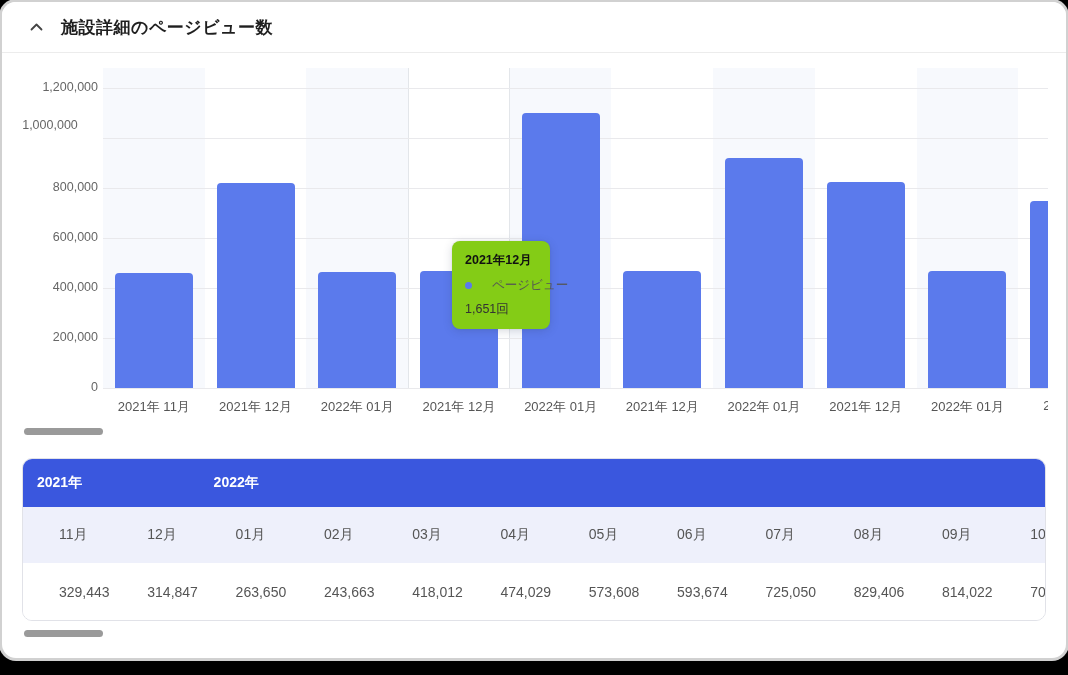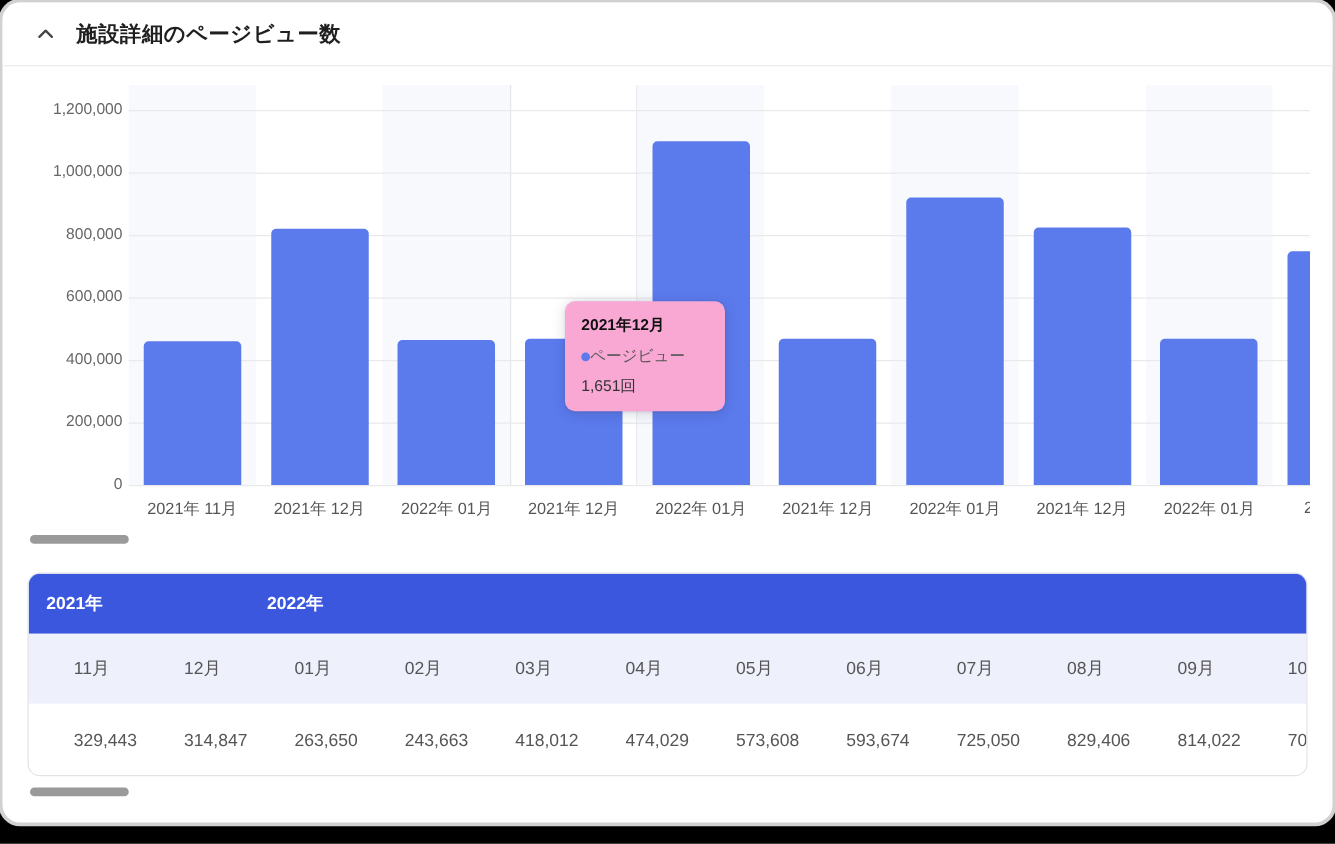--- a/index.html
+++ b/index.html
@@ -29,27 +29,27 @@
   .ylab { position:absolute; right:0; width:96px; text-align:right; font-size:12.5px; color:#666; }
   .plotclip { position:absolute; left:0; top:0; width:1046px; height:392px; overflow:hidden; }
   .band { position:absolute; }
   .band.hover { border-left:1px solid #e3e6ea; border-right:1px solid #e3e6ea; background:#fff; }
   .grid { position:absolute; height:1px; background:#e9e9ec; }
   .bar { position:absolute; border-radius:4px 4px 0 0; }
   .xlab { position:absolute; font-size:13px; color:#555; white-space:nowrap; }
 
   
   .tooltip {
-    position:absolute; left:450px; top:187px; width:128px;
-    background:#f9a8d4; border-radius:8px; padding:11px 13px;
+    position:absolute; left:450px; top:187px; width:98px;
+    background:#84cc16; border-radius:8px; padding:11px 13px;
     box-shadow:0 2px 10px rgba(40,50,80,.18), 0 0 2px rgba(40,50,80,.12);
     z-index:10;
   }
   .tt-title { font-size:12.5px; font-weight:bold; color:#111; }
-  .tt-row { display:flex; align-items:center; gap:0; margin-top:8px; }
+  .tt-row { display:flex; align-items:center; gap:20px; margin-top:8px; }
   .tt-dot { width:7px; height:7px; border-radius:50%; flex:0 0 auto; }
   .tt-series { font-size:12.5px; color:#555; white-space:nowrap; }
   .tt-val { font-size:12.5px; color:#333; margin-top:7px; }
 
   
   .sb { position:absolute; height:7px; width:79px; border-radius:4px; background:#9a9a9a; cursor:pointer; }
 
   
   .tbl {
     position:absolute; left:20px; top:456px; width:1024px; height:163px;
@@ -115,21 +115,21 @@
         <div class="xlab" style="left: 812.9px; top: 344px; width: 101.7px; text-align: center;">2021年 12月</div>
         <div class="xlab" style="left: 914.6px; top: 344px; width: 101.7px; text-align: center;">2022年 01月</div>
         <div class="xlab" style="left: 1041.3px; top: 344px;">20</div>
       </div>
     <div class="yaxis" id="yaxis">
         <div class="ylab" style="top: 326px;">0</div>
         <div class="ylab" style="top: 276px;">200,000</div>
         <div class="ylab" style="top: 226px;">400,000</div>
         <div class="ylab" style="top: 176px;">600,000</div>
         <div class="ylab" style="top: 126px; padding-left: 32px;">800,000</div>
-        <div class="ylab" style="top: 76px;">1,000,000</div>
+        <div class="ylab" style="top: 64px; text-align: center;">1,000,000</div>
         <div class="ylab" style="top: 26px;">1,200,000</div>
       </div>
 
     <div class="tooltip">
       <div class="tt-title">2021年12月</div>
       <div class="tt-row">
         <span class="tt-dot" id="ttdot" style="background: rgb(91, 122, 236);"></span>
         <span class="tt-series">ページビュー</span>
       </div>
       <div class="tt-val">1,651回</div>

